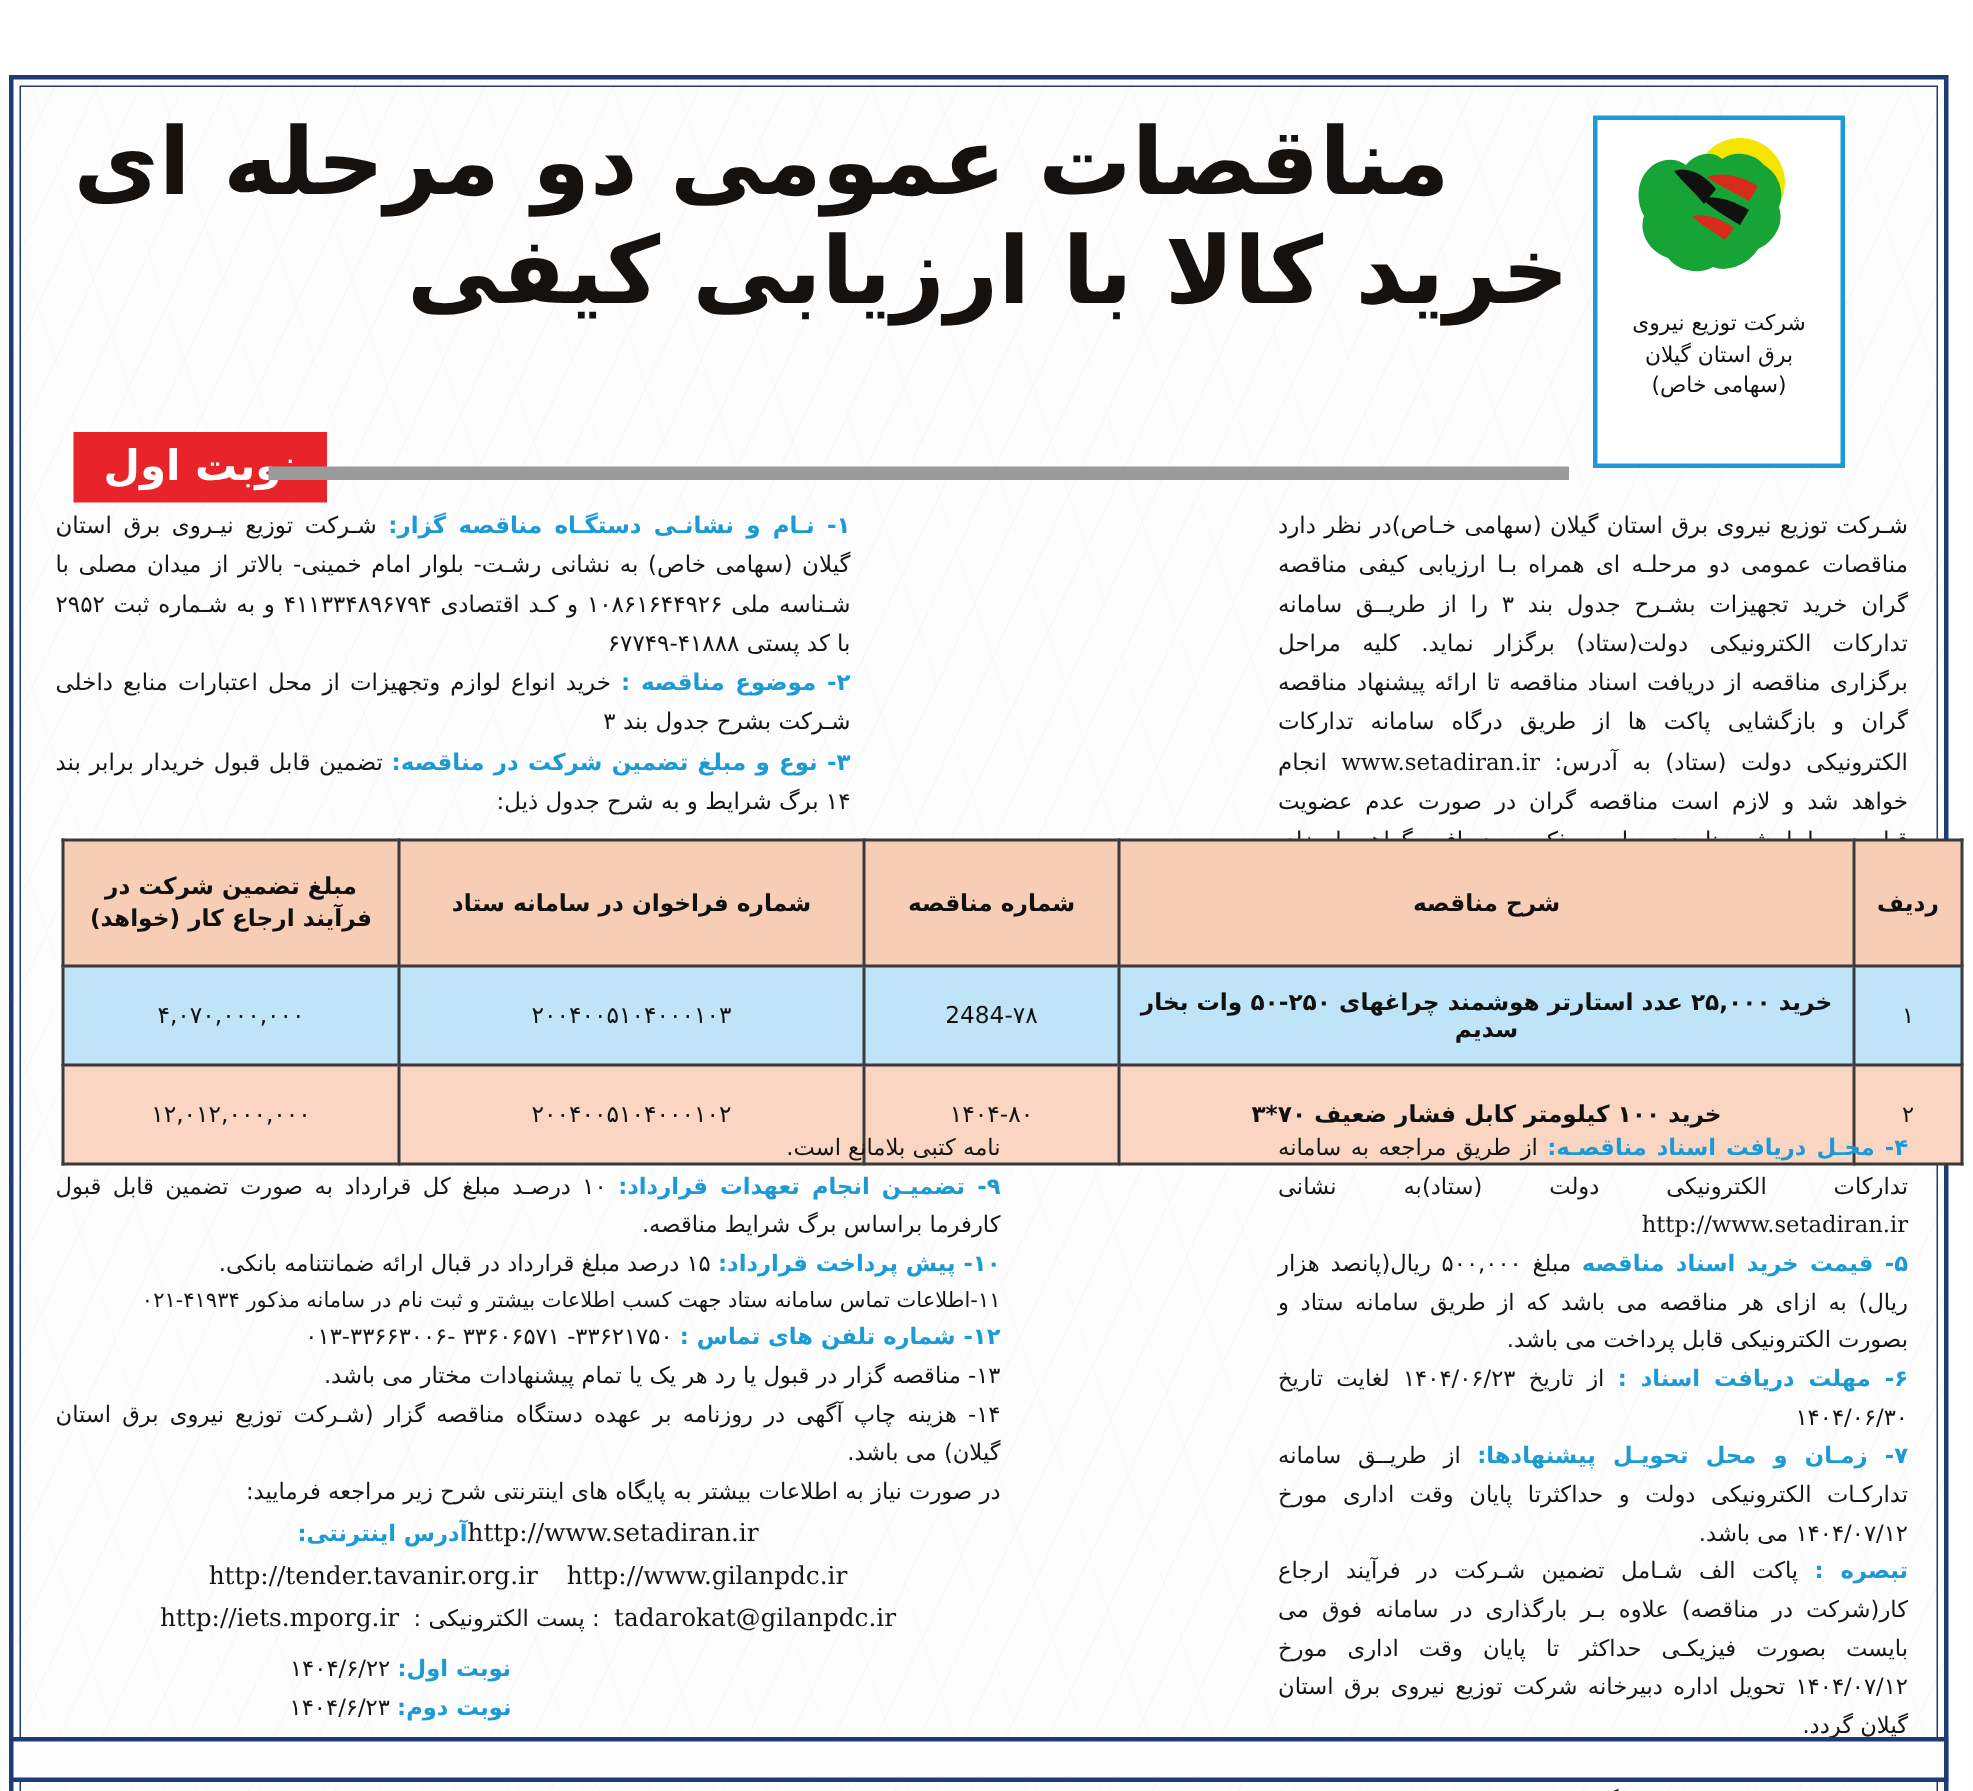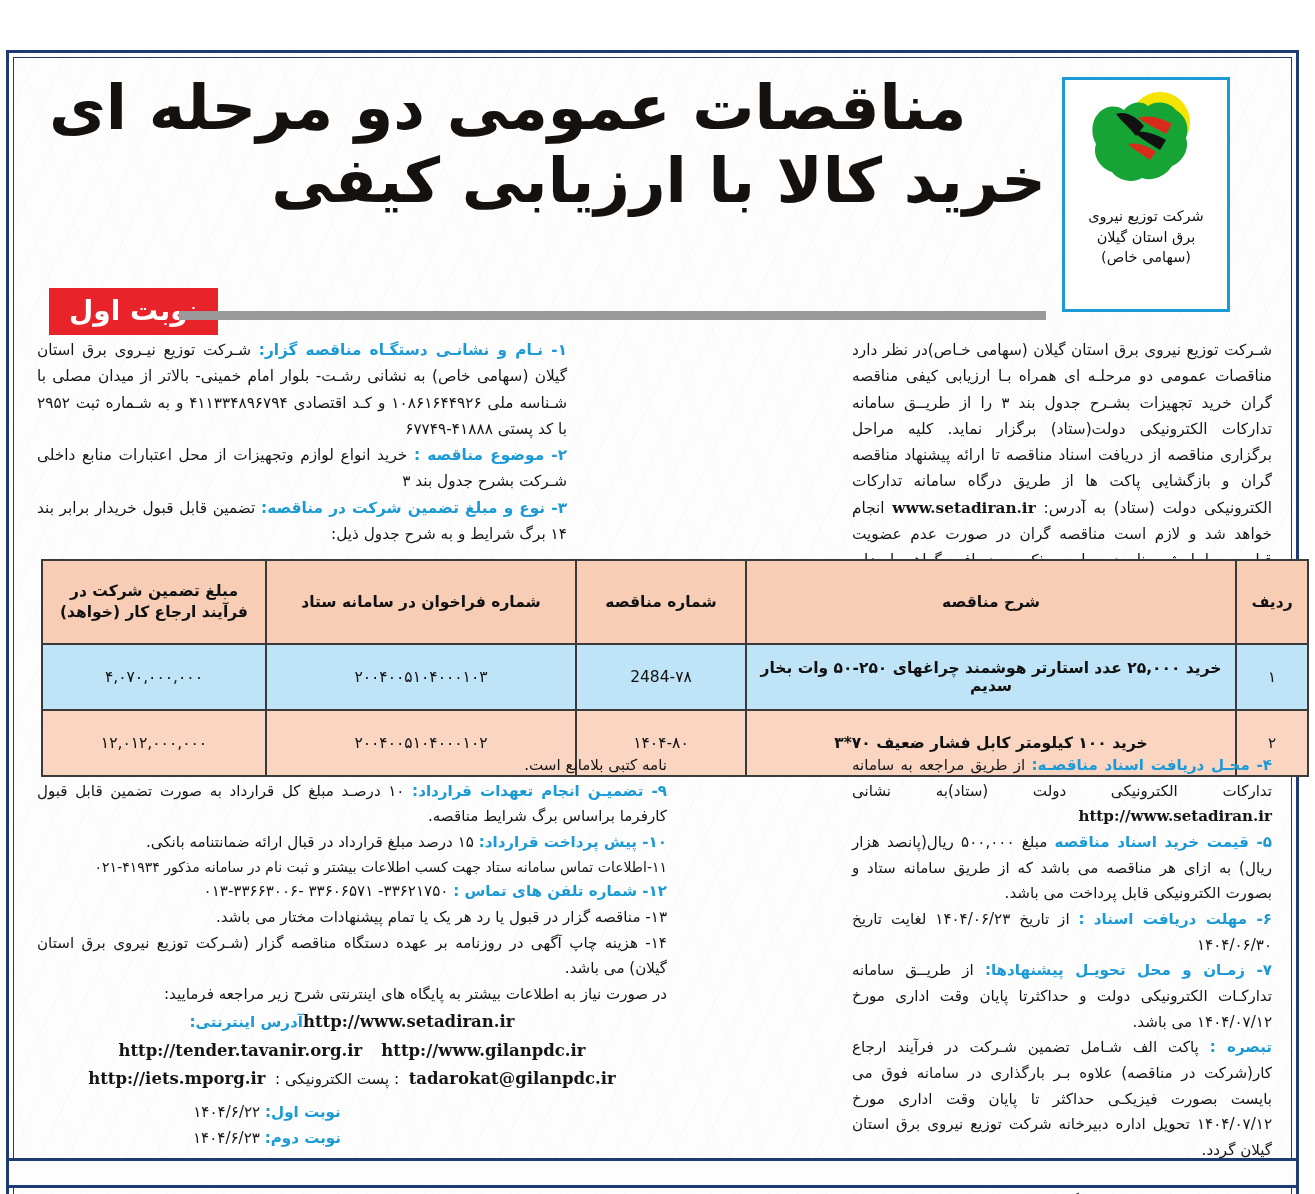--- a/index.html
+++ b/index.html
@@ -65,21 +65,21 @@
     position:absolute;left:160px;right:240px;top:248px;height:9px;background:#9a9a9a;
   }
 
   
   .cols-top{position:absolute;left:0;right:0;top:274px;height:215px;}
   .col{position:absolute;top:0;font-size:15.3px;line-height:1.72;color:#151515;}
   .col-right{right:14px;width:420px;}
   .col-left{left:18px;width:530px;}
   .just{text-align:justify;text-align-last:right;}
   b.lbl{color:#1c9ad6;font-weight:bold;}
-  .lat{direction:ltr;unicode-bidi:embed;font-family:"DejaVu Serif","Liberation Serif",serif;font-weight:bold;}
+  .lat{direction:ltr;unicode-bidi:embed;font-family:"DejaVu Serif","Liberation Serif",serif;}
 
   
   table.tender{
     position:absolute;left:22px;top:496px;width:1216px;
     border-collapse:collapse;table-layout:fixed;
     font-size:15px;color:#111;
   }
   table.tender th,table.tender td{
     border:2px solid #3a3a3a;text-align:center;vertical-align:middle;
     padding:6px 4px;

